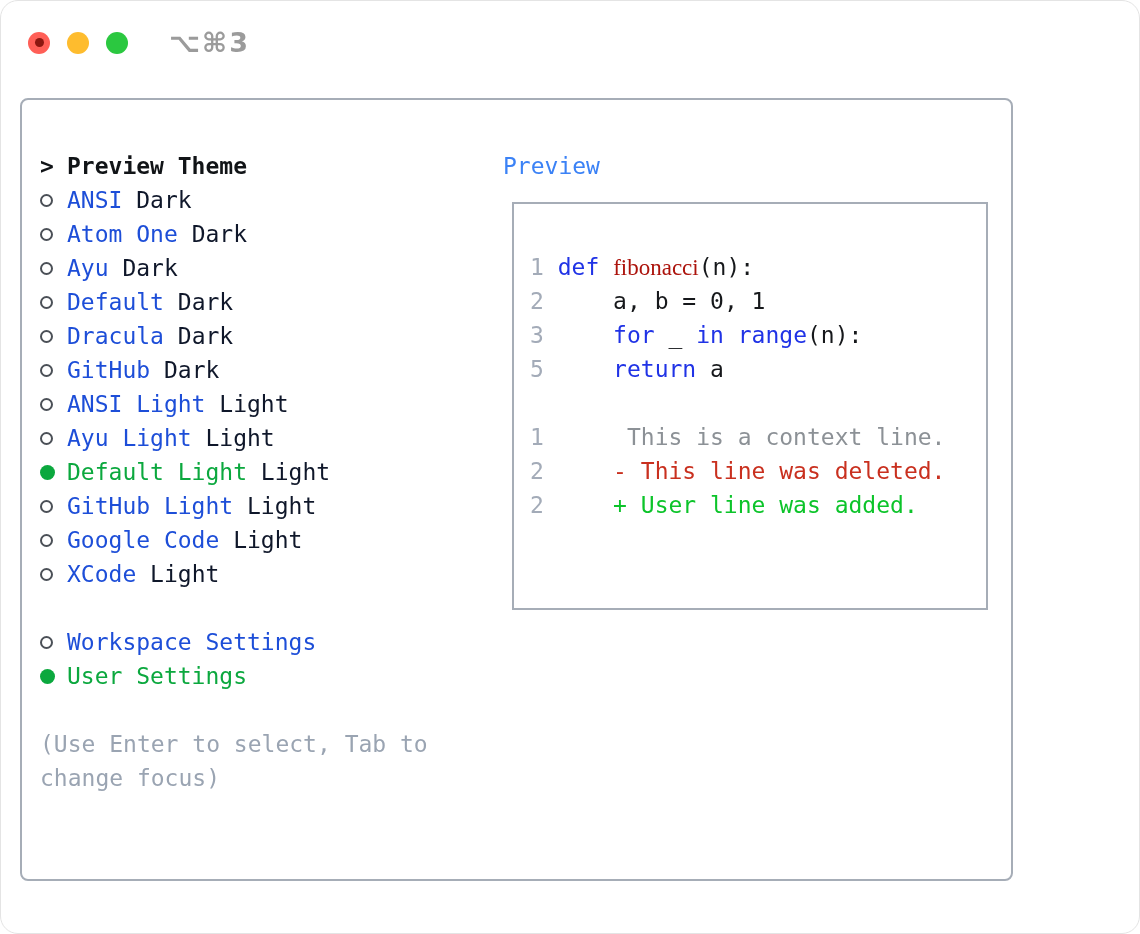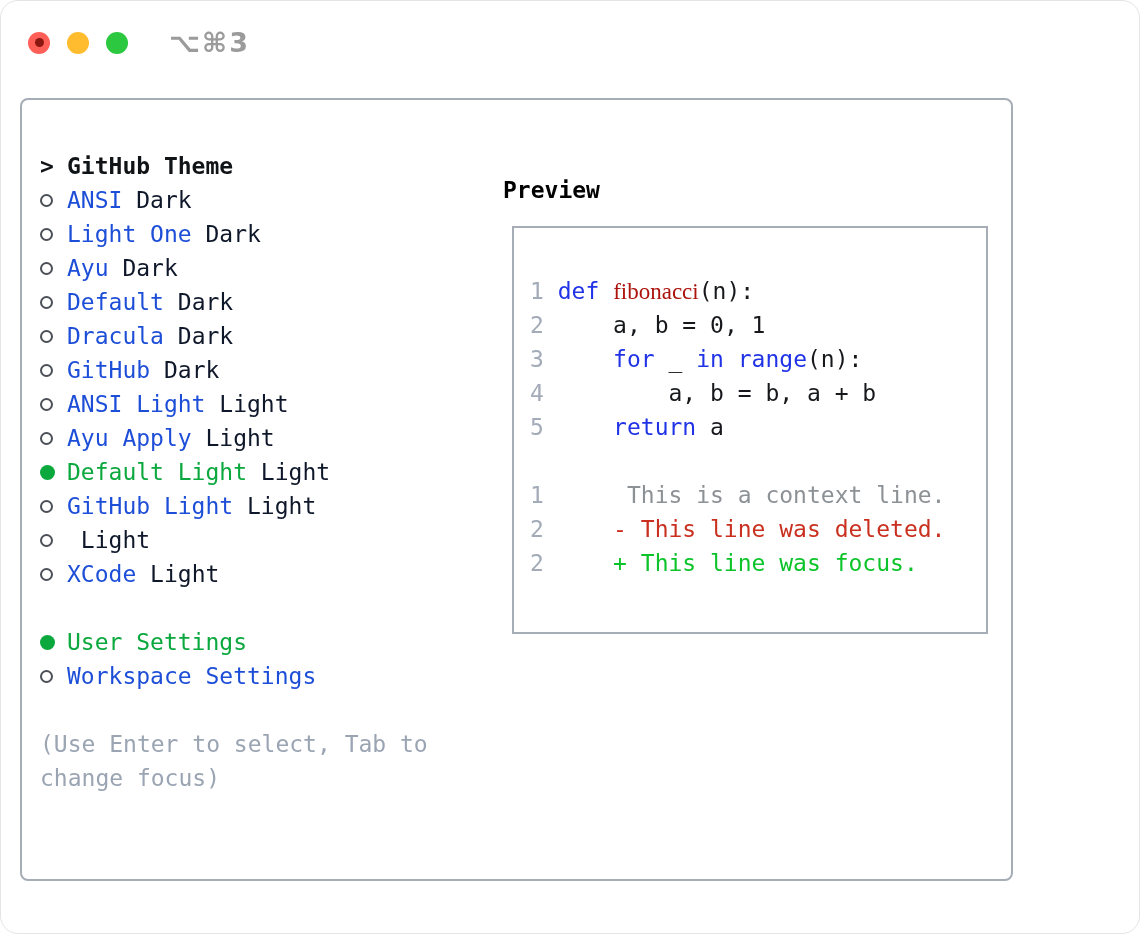--- a/index.html
+++ b/index.html
@@ -35,21 +35,21 @@
   .row.selected .dot { width:15px; height:15px; border:none;
                        background:var(--selection-green, #0ba83e); }
   .name { color:#1d4ed8; white-space:pre; }
   .row.selected .name { color:var(--selection-green, #0ba83e); }
   .variant { color:#0f172a; margin-left:0.602em; white-space:pre; }
   .spacer { height:34px; }
   .section-title { color:#111417; }
   .help { margin-top:34px; width:440px; color:#9aa4b2; }
   
   .preview-col { position:absolute; left:481px; top:49px; font-size:23px; line-height:34px; }
-  .preview-title { height:34px; font-weight:bold; color:#000000;margin-top:24px; }
+  .preview-title { height:34px; font-weight:normal; color:#3b82f6; }
   .preview-box { margin-top:19px; margin-left:9px; width:476px; height:408px;
                  box-sizing:border-box; border:2px solid var(--border-gray, #a6adb7);
                  background:#fff; }
   .code { padding:46px 0 0 16px; }
   .code-line { white-space:pre; height:34px; }
   .ln { color:#a3abb8; }
   .tok-kw { color:var(--keyword-blue, #2033e6); }
   .tok-fn { color:var(--function-red, #ac130c);font-family:Liberation Serif, serif; }
   .tok-pl { color:#16181b; }
   .diff-context { color:#8c9196; }
@@ -68,36 +68,36 @@
     <span class="light yellow"></span>
     <span class="light green"></span>
     <span class="shortcut">⌥⌘3</span>
   </div>
 
   <div class="panel">
 
     <div class="left-col">
       <div class="row">
         <span class="prompt">&gt;</span>
-        <span class="header-title">GitHub Theme</span>
+        <span class="header-title">Preview Theme</span>
       </div>
 
       <div id="theme-list">
           <div class="row theme-row">
             <span class="bullet-col">
               <span class="dot"></span>
             </span>
             <span class="name">ANSI</span>
             <span class="variant">Dark</span>
           </div>
           <div class="row theme-row">
             <span class="bullet-col">
               <span class="dot"></span>
             </span>
-            <span class="name">Light One</span>
+            <span class="name">Atom One</span>
             <span class="variant">Dark</span>
           </div>
           <div class="row theme-row">
             <span class="bullet-col">
               <span class="dot"></span>
             </span>
             <span class="name">Ayu</span>
             <span class="variant">Dark</span>
           </div>
           <div class="row theme-row">
@@ -125,84 +125,84 @@
             <span class="bullet-col">
               <span class="dot"></span>
             </span>
             <span class="name">ANSI Light</span>
             <span class="variant">Light</span>
           </div>
           <div class="row theme-row">
             <span class="bullet-col">
               <span class="dot"></span>
             </span>
-            <span class="name">Ayu Apply</span>
+            <span class="name">Ayu Light</span>
             <span class="variant">Light</span>
           </div>
           <div class="row theme-row selected">
             <span class="bullet-col">
               <span class="dot"></span>
             </span>
             <span class="name">Default Light</span>
             <span class="variant">Light</span>
           </div>
           <div class="row theme-row">
             <span class="bullet-col">
               <span class="dot"></span>
             </span>
             <span class="name">GitHub Light</span>
             <span class="variant">Light</span>
           </div>
           <div class="row theme-row">
             <span class="bullet-col">
               <span class="dot"></span>
             </span>
+            <span class="name">Google Code</span>
             <span class="variant">Light</span>
           </div>
           <div class="row theme-row">
             <span class="bullet-col">
               <span class="dot"></span>
             </span>
             <span class="name">XCode</span>
             <span class="variant">Light</span>
           </div>
         </div>
 
       <div class="spacer"></div>
 
 
       <div id="apply-list">
+          <div class="row apply-row">
+            <span class="bullet-col">
+              <span class="dot"></span>
+            </span>
+            <span class="name">Workspace Settings</span>
+          </div>
           <div class="row apply-row selected">
             <span class="bullet-col">
               <span class="dot"></span>
             </span>
             <span class="name">User Settings</span>
-          </div>
-          <div class="row apply-row">
-            <span class="bullet-col">
-              <span class="dot"></span>
-            </span>
-            <span class="name">Workspace Settings</span>
           </div>
         </div>
 
       <div class="help">(Use Enter to select, Tab to change focus)</div>
     </div>
 
     <div class="preview-col">
       <div class="preview-title">Preview</div>
       <div class="preview-box">
         <div class="code" id="code">
             <div class="code-line"><span class="ln">1</span> <span class="tok-kw">def</span><span class="tok-pl"> </span><span class="tok-fn">fibonacci</span><span class="tok-pl">(n):</span></div>
             <div class="code-line"><span class="ln">2</span> <span class="tok-pl">    a, b = 0, 1</span></div>
             <div class="code-line"><span class="ln">3</span> <span class="tok-pl">    </span><span class="tok-kw">for</span><span class="tok-pl"> _ </span><span class="tok-kw">in</span><span class="tok-pl"> </span><span class="tok-kw">range</span><span class="tok-pl">(n):</span></div>
-            <div class="code-line"><span class="ln">4</span> <span class="tok-pl">        a, b = b, a + b</span></div>
             <div class="code-line"><span class="ln">5</span> <span class="tok-pl">    </span><span class="tok-kw">return</span><span class="tok-pl"> a</span></div>
             <div class="code-line"> </div>
             <div class="code-line"><span class="ln">1</span><span class="diff-context">      This is a context line.</span></div>
             <div class="code-line"><span class="ln">2</span><span class="diff-deleted">     - This line was deleted.</span></div>
-            <div class="code-line"><span class="ln">2</span><span class="diff-added">     + This line was focus.</span></div>
+            <div class="code-line"><span class="ln">2</span><span class="diff-added">     + User line was added.</span></div>
           </div>
       </div>
     </div>
 
   </div>
 </div>
 
 </body></html>

